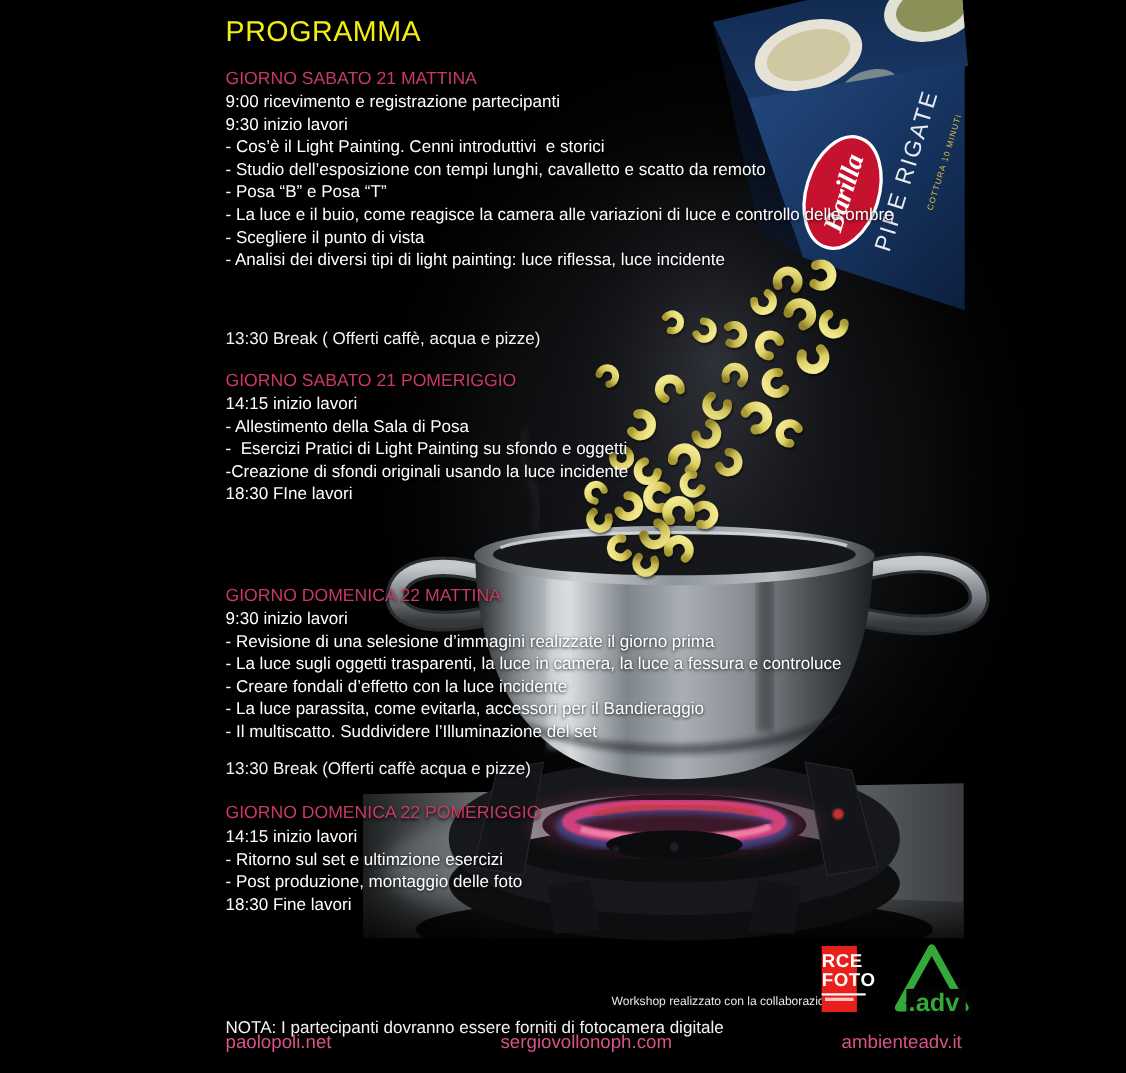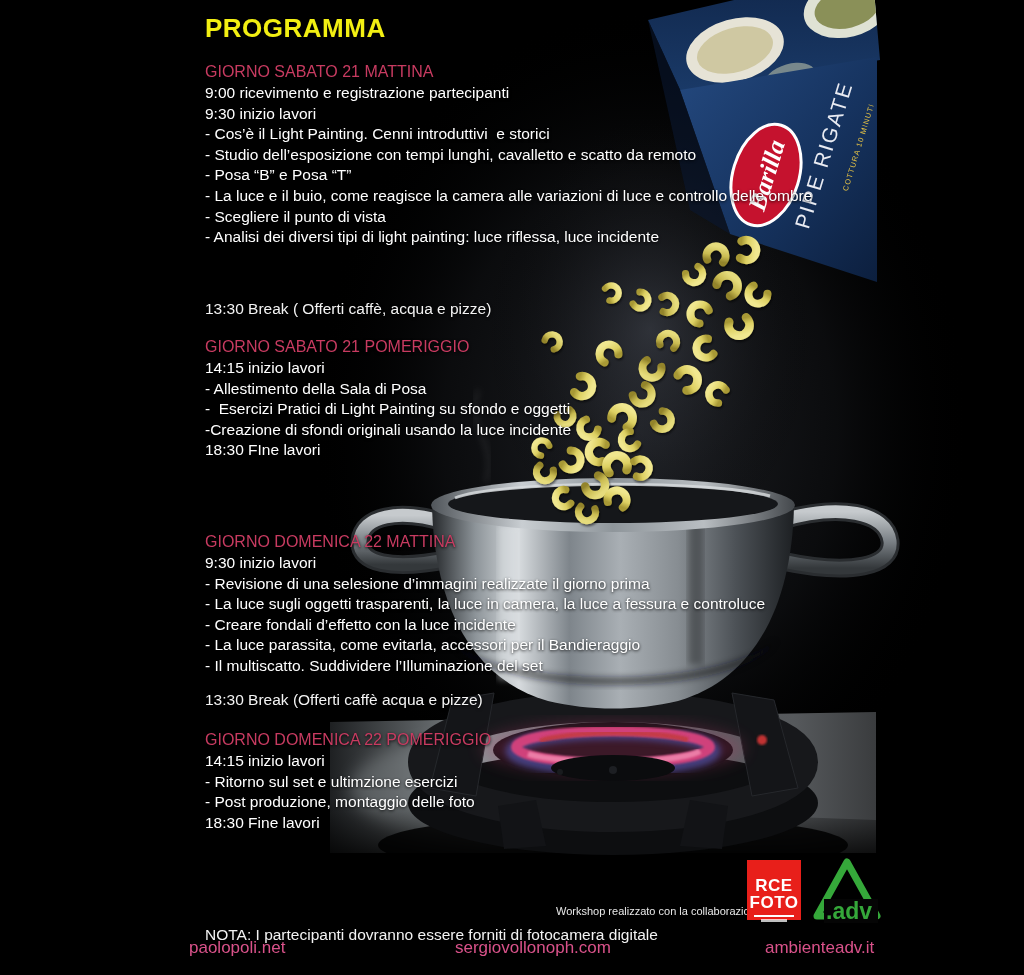--- a/index.html
+++ b/index.html
@@ -1,36 +1,36 @@
 <!DOCTYPE html>
 <html style="--title: #f2ef12; --header: #c83b61; --link: #d9528a; --body: #f3f3f3; --rce-red: #e81f1a; --adv-green: #35a83a; --barilla-red: #c5122e; --box-navy: #17386b;"><head>
 <meta charset="utf-8">
 <style>
   html,body{margin:0;padding:0;background:#000;}
   body{width:1024px;height:975px;position:relative;overflow:hidden;
        font-family:"Liberation Sans",sans-serif;}
   #scene{position:absolute;left:0;top:0;z-index:0;}
   .txt{position:absolute;left:205px;color:#f3f3f3;font-size:15.5px;line-height:20.6px;
        white-space:pre;text-shadow:0 1px 3px rgba(0,0,0,.9);z-index:2;}
-  .title{position:absolute;left:205px;top:13px;font-size:26px;font-weight:bold;
+  .title{position:absolute;left:205px;top:13px;font-size:26px;font-weight:normal;
        letter-spacing:.5px;color:var(--title,#f2ef12);z-index:2;white-space:pre;}
   .section{position:absolute;left:205px;z-index:2;}
   .hdr{color:var(--header,#c83b61);font-size:16px;line-height:22px;white-space:pre;
        text-shadow:0 1px 3px rgba(0,0,0,.9);}
   .lines div{color:#ffffff;font-size:15.5px;line-height:20.6px;white-space:pre;
        text-shadow:0 1px 3px rgba(0,0,0,.9);}
   .note-block{line-height:23px;}
   .collab{position:absolute;left:556px;top:905px;font-size:11px;color:#e8e8e8;z-index:2;
        white-space:pre;}
   .link{position:absolute;top:938px;font-size:17px;color:var(--link,#d9528a);z-index:2;
        white-space:pre;}
-  #link-1{left:189px;text-align:right;} #link-2{left:455px;} #link-3{left:765px;}
+  #link-1{left:205px;text-align:right;} #link-2{left:455px;} #link-3{left:765px;}
   
-  .rce{position:absolute;left:747px;top:860px;width:54px;height:60px;background:#e81f1a;
-       z-index:2;text-align:center;box-sizing:border-box;padding-top:17px;}
+  .rce{position:absolute;left:747px;top:860px;width:32px;height:60px;background:#e81f1a;
+       z-index:2;text-align:center;box-sizing:border-box;padding-top:5px;}
   .rce .l1{color:#fff;font-weight:bold;font-size:17px;line-height:17px;letter-spacing:.5px;}
   .rce .rule{width:40px;height:2px;background:#fff;margin:4px auto 2px auto;}
   .rce .tiny{width:26px;height:3px;background:rgba(255,255,255,.75);margin:0 auto;}
   .advlogo{position:absolute;left:810px;top:853px;z-index:2;}
 </style>
 </head>
 <body>
 
 <svg id="scene" width="1024" height="975" viewBox="0 0 1024 975">
   <defs>

